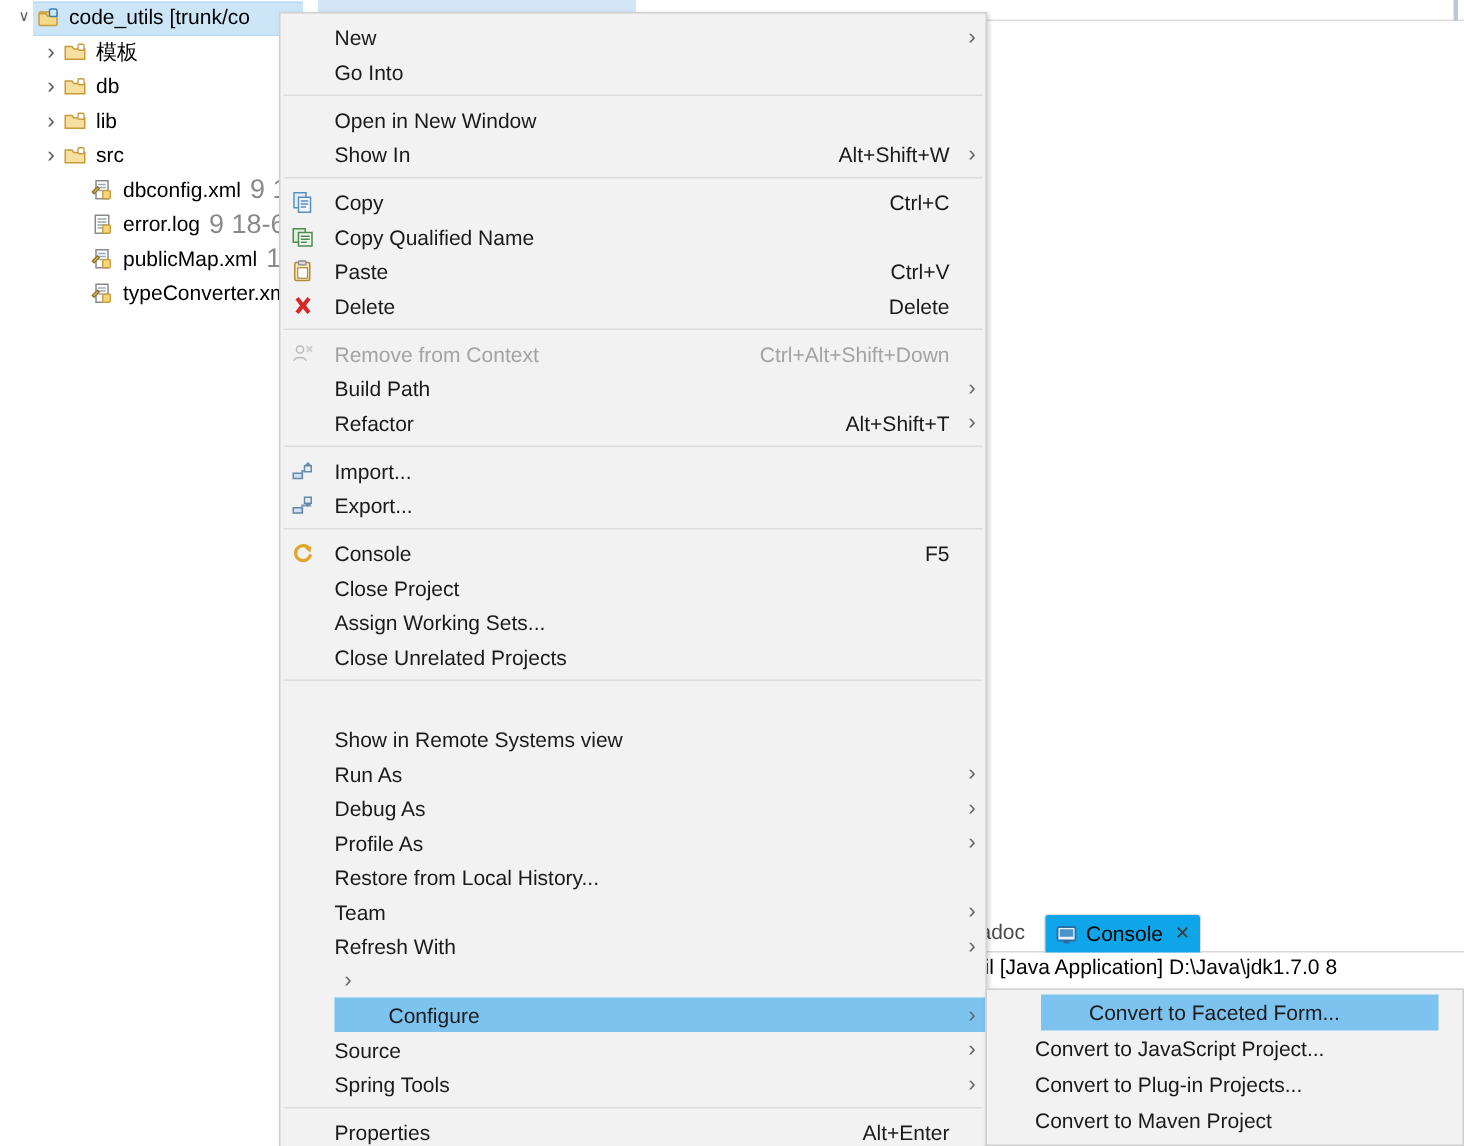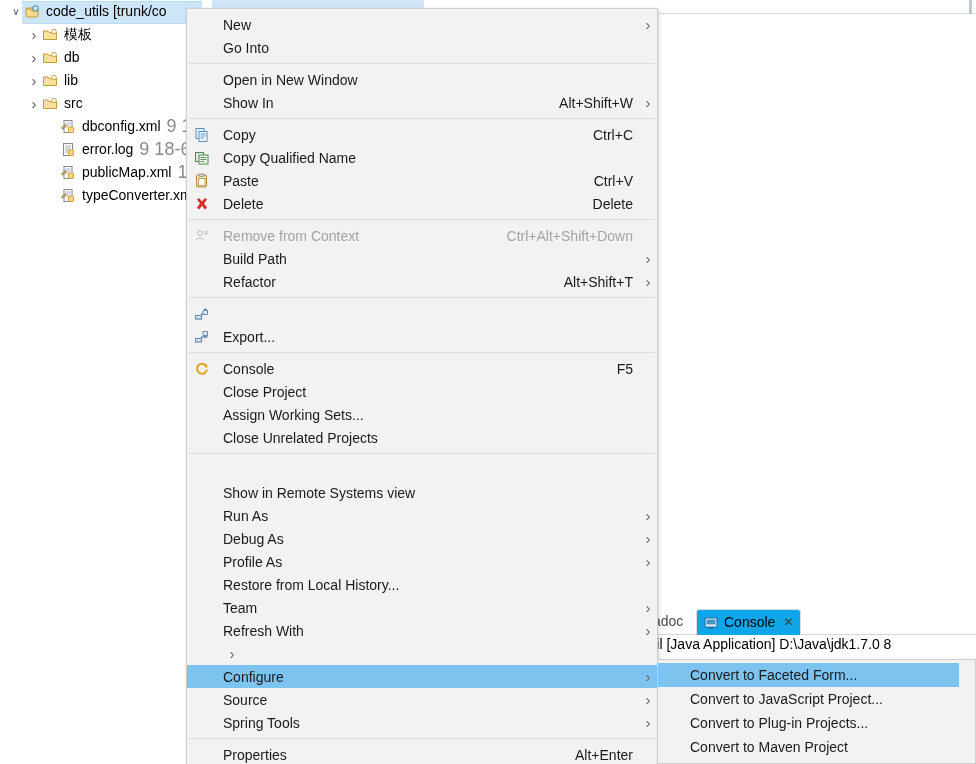--- a/index.html
+++ b/index.html
@@ -178,21 +178,21 @@
     height: 23px;
     display: flex;
     align-items: center;
     padding-left: 0;
     font-size: 14px;
     color: #1a1a1a;
     white-space: nowrap;
     cursor: default;
   }
   .mi.disabled { color: #a3a3a3; }
-  .mi.selected { background: #7dc3f0; }
+  .mi.selected { background: #7dc3f0; margin-left: 36px; }
   .mi-icon {
     width: 30px;
     flex: 0 0 30px;
     display: flex;
     align-items: center;
     justify-content: center;
   }
   .mi-label { flex: 1 1 auto; padding-left: 6px; }
   .mi-accel {
     flex: 0 0 auto;
@@ -471,20 +471,21 @@
     <div class="sep"></div>
     <div class="mi">
       <span class="mi-icon">
         <svg width="16" height="16" viewBox="0 0 16 16">
           <path d="M1.5 12.5 L7.5 12.5 L7.5 8 L13.5 8" fill="none" stroke="#7799bb" stroke-width="1.3"></path>
           <rect x="1.5" y="9.5" width="6" height="3.5" fill="#cfe0f0" stroke="#6688aa" stroke-width="1"></rect>
           <path d="M9 4.5 L13.5 4.5 L13.5 8.5 L9 8.5 Z" fill="#e8eef5" stroke="#6688aa" stroke-width="1"></path>
           <path d="M11.3 2 L13.6 4.4 L9 4.4 Z" fill="#6688aa"></path>
         </svg>
       </span>
+      <span class="mi-label">Import...</span>
       <span class="mi-accel"></span>
       <span class="mi-arrow empty" style="font-size: 15px;">›</span>
     </div>
     <div class="mi">
       <span class="mi-icon">
         <svg width="16" height="16" viewBox="0 0 16 16">
           <path d="M1.5 12.5 L7.5 12.5 L7.5 8 L13.5 8" fill="none" stroke="#7799bb" stroke-width="1.3"></path>
           <rect x="1.5" y="9.5" width="6" height="3.5" fill="#cfe0f0" stroke="#6688aa" stroke-width="1"></rect>
           <path d="M9 2.5 L13.5 2.5 L13.5 6.5 L9 6.5 Z" fill="#e8eef5" stroke="#6688aa" stroke-width="1"></path>
           <path d="M11.3 9 L9 6.6 L13.6 6.6 Z" fill="#6688aa"></path>

